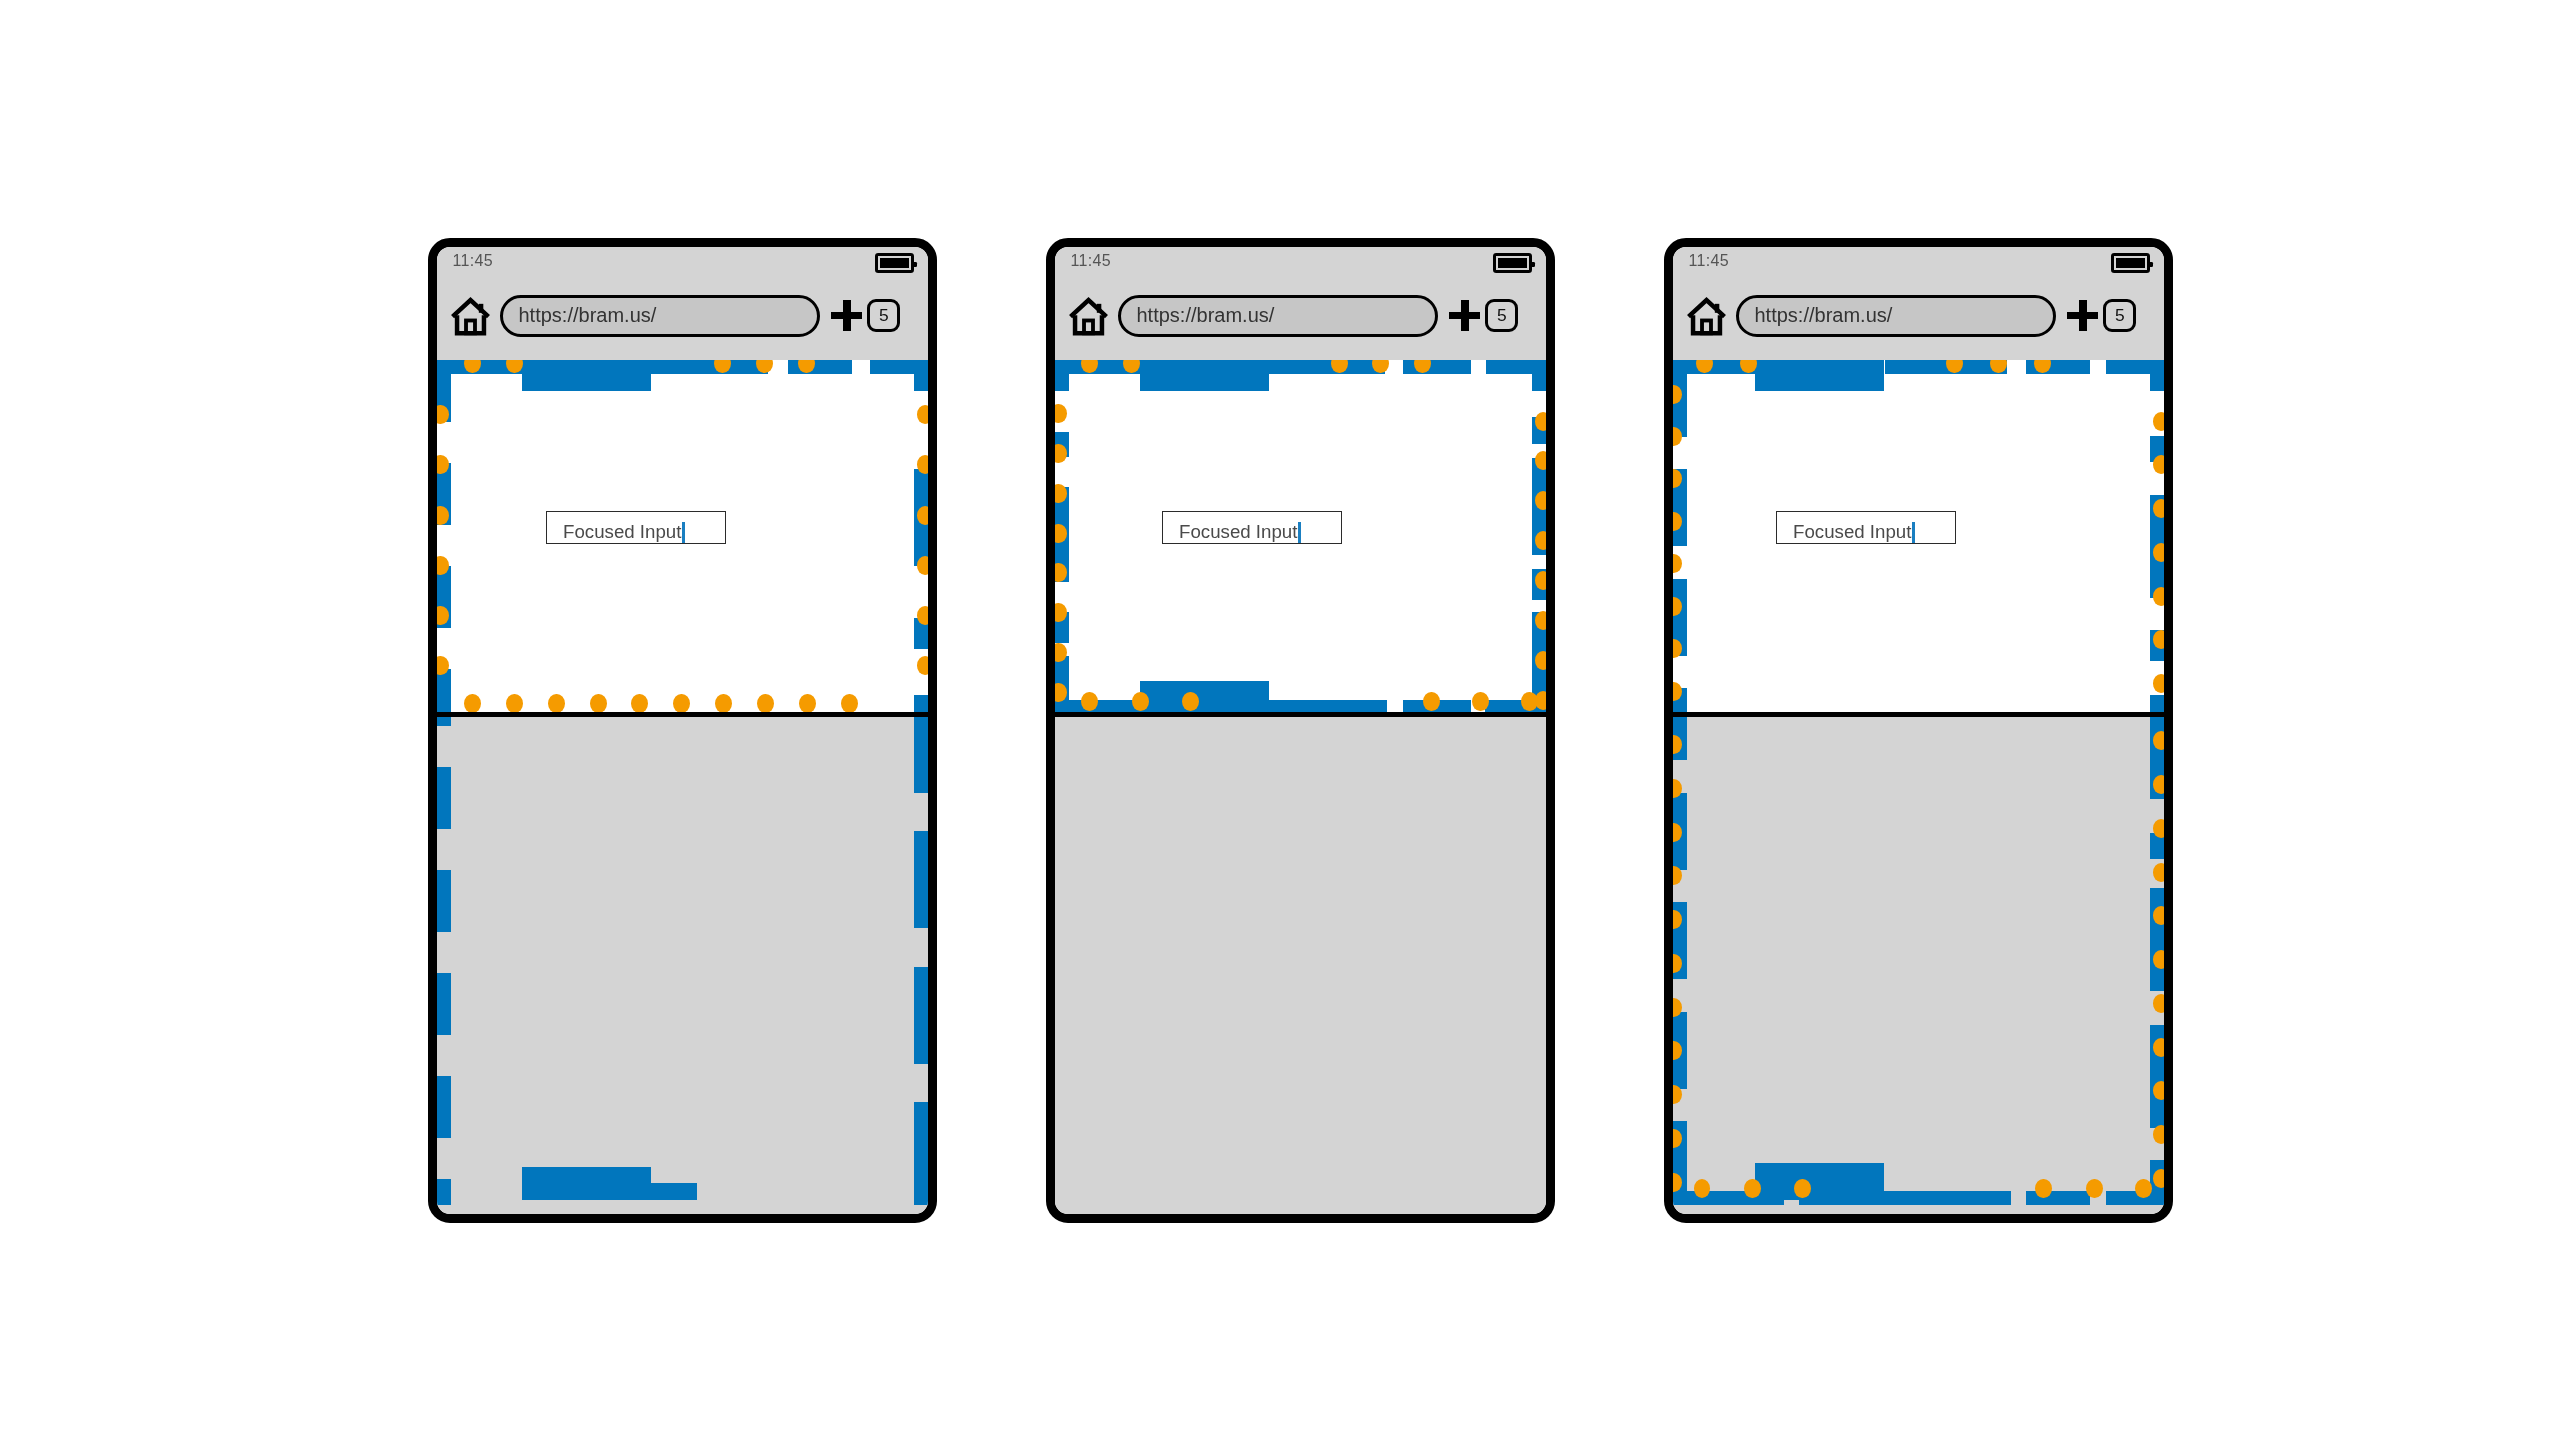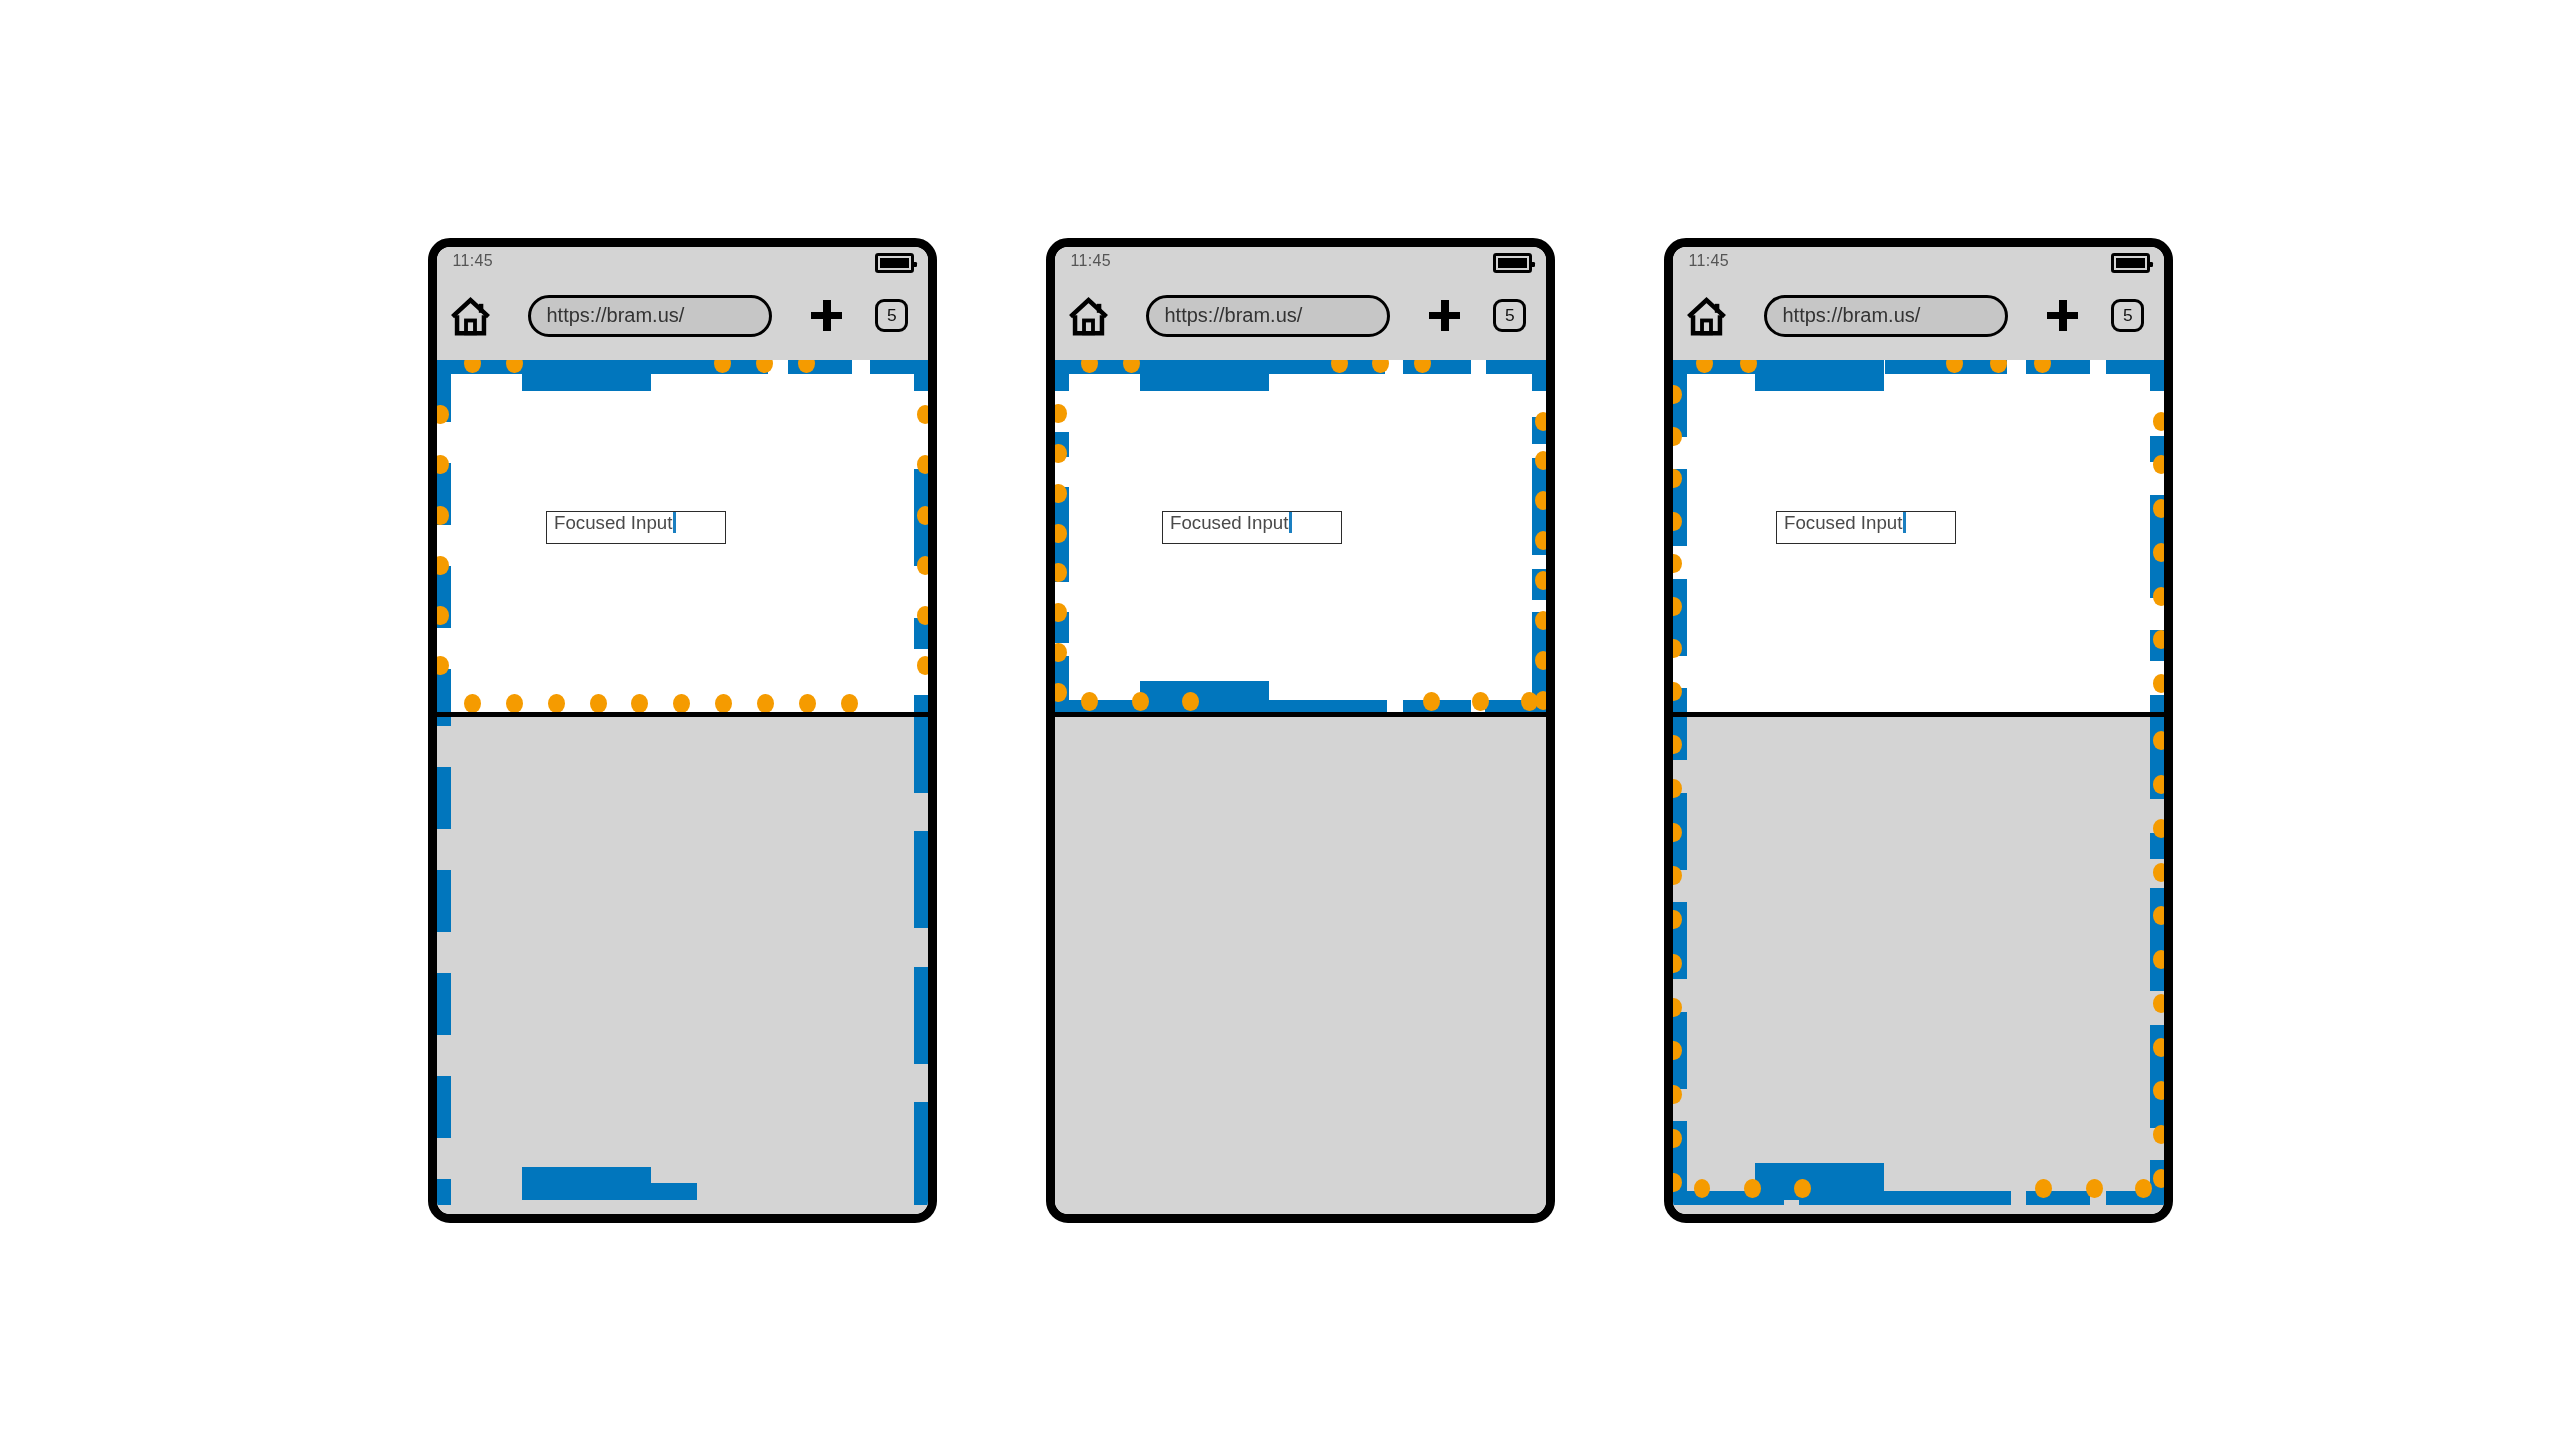--- a/index.html
+++ b/index.html
@@ -46,22 +46,22 @@
   }
   .battery:before{
     content:"";position:absolute;left:1.9px;top:1.9px;right:1.9px;bottom:1.9px;
     background:#000;
   }
   .battery:after{
     content:"";position:absolute;right:-6.4px;top:5.2px;
     width:3.9px;height:5.8px;background:#000;border-radius:0 1.3px 1.3px 0;
   }
   .toolbar{
-    position:absolute;left:0;right:8px;top:33px;height:71px;
-    display:flex;align-items:center;gap:28px;
+    position:absolute;left:0;right:16px;top:33px;height:71px;
+    display:flex;align-items:center;
   }
   .home-icon{
     width:41px;height:40px;margin-left:13px;flex:0 0 auto;
     display:flex;align-items:center;justify-content:center;
   }
   .urlbar{
     flex:1 1 auto;height:42px;margin:0 6.4px 0 9px;
     background:#c6c6c6;
     border:3.9px solid #000;border-radius:23px;
     box-sizing:border-box;
@@ -110,22 +110,22 @@
     background:#f59b00;
   }
 
   .blue-block{position:absolute;background:#0176bd;}
 
   
   .input-box{
     position:absolute;
     border:1.9px solid #2b2b2b;
     background:#ffffff;
-    display:flex;align-items:flex-start;
-    padding-left:7px;
+    display:flex;align-items:flex-end;
+    padding-left:16px;
     font-size:18.7px;color:#4a4a4a;
     box-sizing:border-box;
     white-space:nowrap;
   }
   .caret{
     display:inline-block;width:2.6px;height:20.6px;background:#1a7fc1;
     margin-left:0.6px;
   }
 
   

